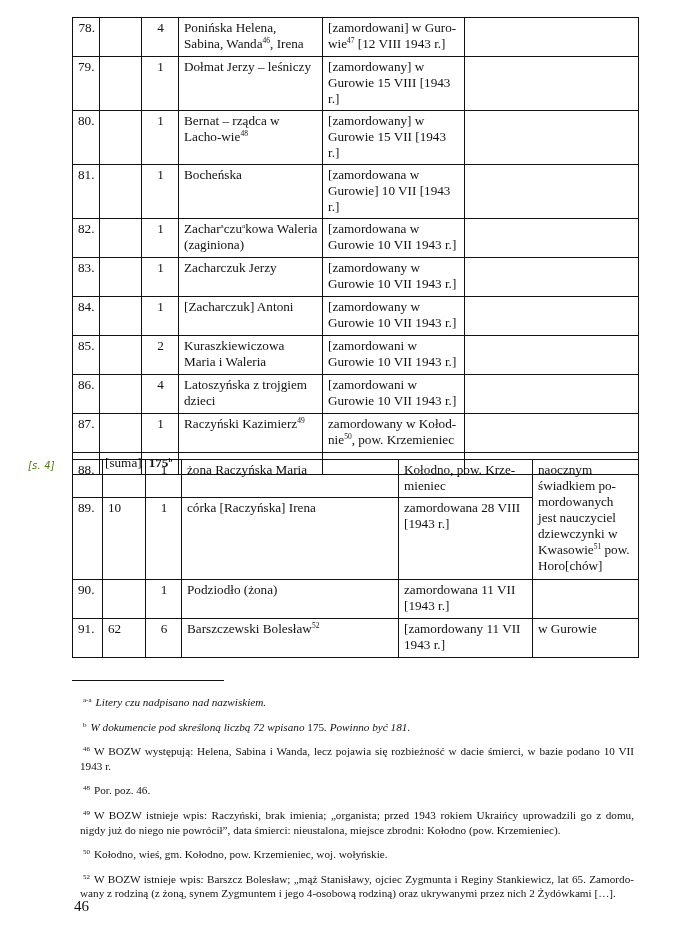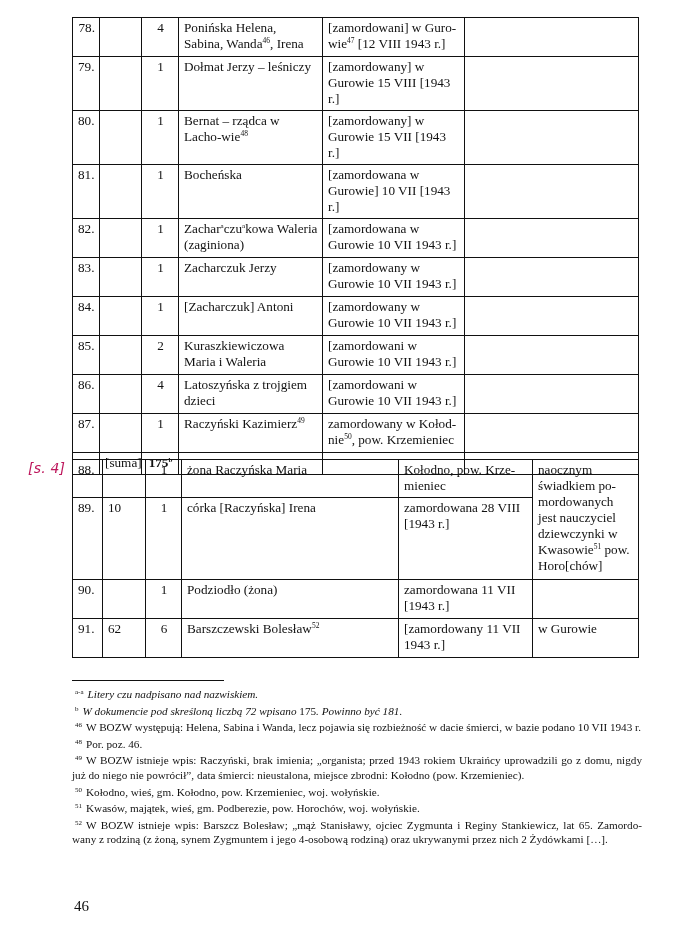--- a/index.html
+++ b/index.html
@@ -21,31 +21,31 @@
   #table2 { top: 459px; width: 566px; }
   td.num { text-align: right; }
   td.c2 { text-align: left; }
   td.c3 { text-align: center; }
   td.sum-label { text-align: center; }
   td.bold { font-weight: bold; }
   sup { font-size: 7.5px; line-height: 0; vertical-align: 5px; }
   sup.inl { font-size: 7px; vertical-align: 5px; }
   .r1 td { height: 33px; }
   .side-note {
-    position: absolute; left: 28px; top: 460px; font-style: italic; font-size: 14px;
-    color: #be185d;
+    position: absolute; left: 28px; top: 460px; font-style: italic; font-size: 10px;
+    color: #4d7c0f;
     font-family: "DejaVu Sans", sans-serif;
     letter-spacing: 0.2px;
   }
   .fn-rule { position: absolute; left: 72px; top: 680px; width: 152px; border-top: 1px solid #111; }
   .footnotes {
     position: absolute; left: 72px; top: 685px; width: 570px;
     font-size: 11.2px; line-height: 14.6px;
   }
-  .fn { margin: 0; padding: 0; text-align: justify; }
+  .fn { margin: 8px; padding: 0; text-align: justify; }
   .fn .mk { font-size: 7px; vertical-align: 4px; margin-right: 4px; margin-left: 3px; }
   .fn .it { font-style: italic; }
   .page-num {
     position: absolute; left: 74px; top: 898px; font-size: 15px;
   }
 </style>
 </head>
 <body>
 
 <table class="reg" id="table1">
@@ -197,17 +197,16 @@
 
 <div class="fn-rule"></div>
 
 <div class="footnotes">
   <p class="fn"><span class="mk">a-a</span><span class="it">Litery czu nadpisano nad nazwiskiem.</span></p>
   <p class="fn"><span class="mk">b</span><span class="it">W dokumencie pod skreśloną liczbą 72 wpisano </span><span>175</span><span class="it">. Powinno być 181</span><span>.</span></p>
   <p class="fn"><span class="mk">46</span><span>W BOZW występują: Helena, Sabina i Wanda, lecz pojawia się rozbieżność w dacie śmierci, w bazie podano 10 VII 1943 r.</span></p>
   <p class="fn"><span class="mk">48</span><span>Por. poz. 46.</span></p>
   <p class="fn"><span class="mk">49</span><span>W BOZW istnieje wpis: Raczyński, brak imienia; „organista; przed 1943 rokiem Ukraińcy uprowadzili go z domu, nigdy już do niego nie powrócił”, data śmierci: nieustalona, miejsce zbrodni: Kołodno (pow. Krzemieniec).</span></p>
   <p class="fn"><span class="mk">50</span><span>Kołodno, wieś, gm. Kołodno, pow. Krzemieniec, woj. wołyńskie.</span></p>
-  <p class="fn"><span class="mk">51</span><span>Kwasów, majątek, wieś, gm. Podberezie, pow. Horochów, woj. wołyńskie.</span></p>
   <p class="fn"><span class="mk">52</span><span>W BOZW istnieje wpis: Barszcz Bolesław; „mąż Stanisławy, ojciec Zygmunta i Reginy Stankiewicz, lat 65. Zamordo-wany z rodziną (z żoną, synem Zygmuntem i jego 4-osobową rodziną) oraz ukrywanymi przez nich 2 Żydówkami […].</span></p>
 </div>
 
 <div class="page-num">46</div>
 
 </body></html>

